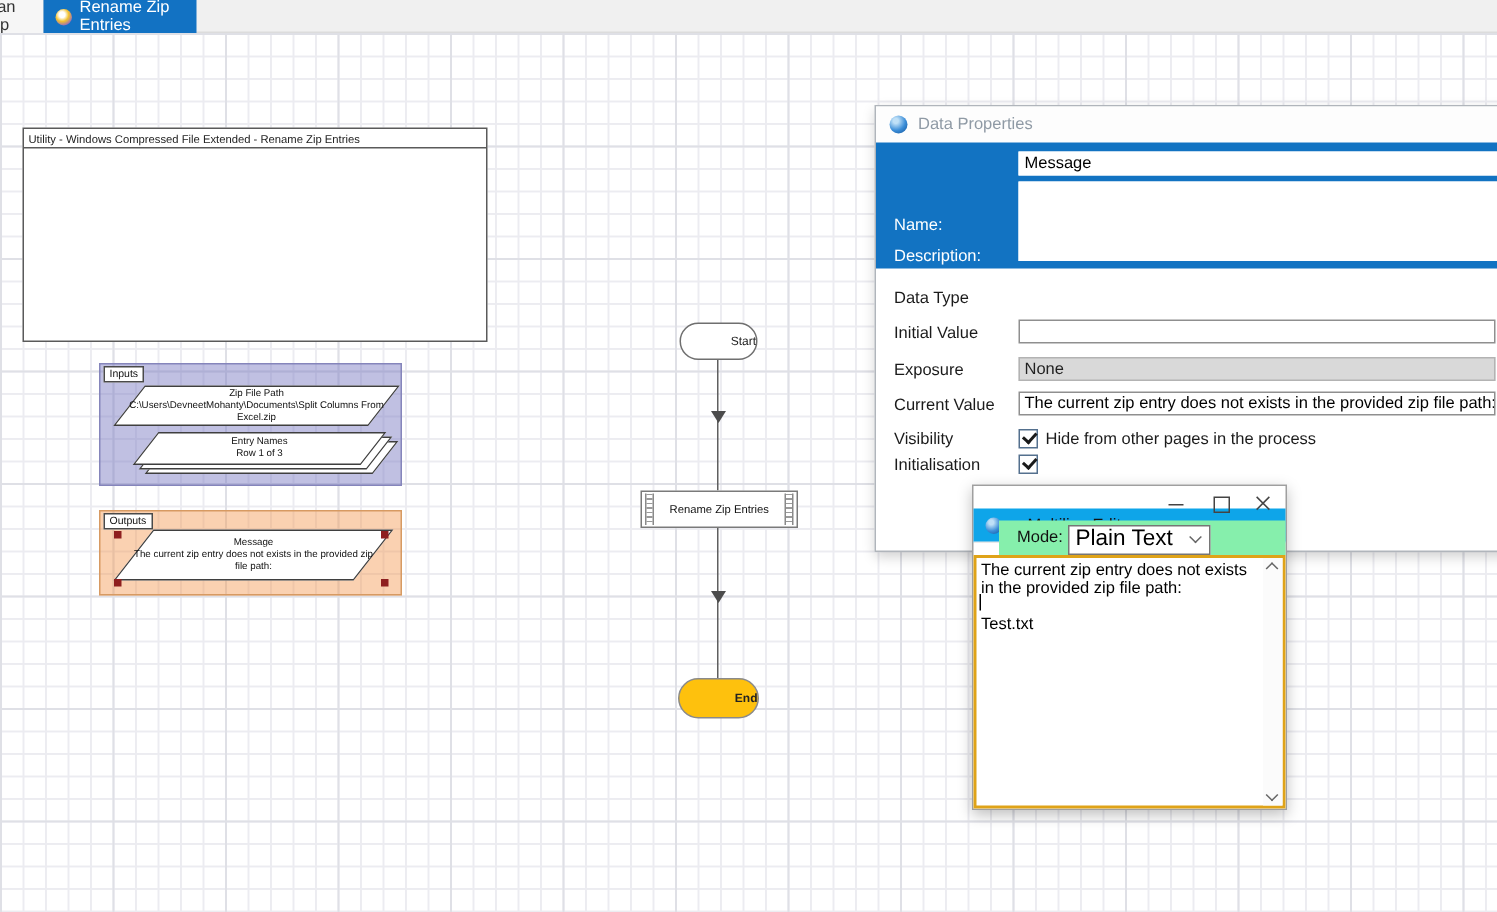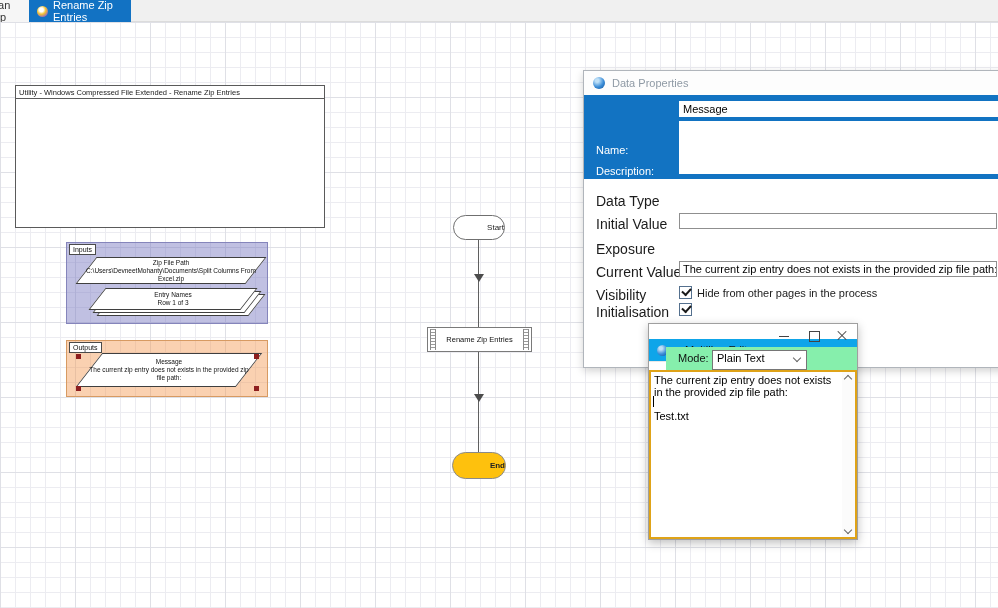--- a/index.html
+++ b/index.html
@@ -84,21 +84,21 @@
     display:flex; align-items:center; gap:7px; padding-left:9px; }
   .orb { width:12px; height:12px; border-radius:50%;
     background:radial-gradient(circle at 35% 30%, #bfe0f7 0 15%, #3c8ed8 55%, #0d4f97 100%); }
   .dp-title { font-size:11px; color:#8f9aa5; }
   .dp-blue { position:absolute; left:0; top:24px; right:0; height:84px; background:#1273c2; }
   .dp-blue .lbl { position:absolute; left:12px; font-size:11px; color:#fff;margin-top:40px; }
   .dp-input { position:absolute; left:95px; background:#fff; border:1px solid #fff;
     font-size:11px; color:#000; padding:1px 3px; }
   .dp-name { top:6px; width:330px; height:16px; line-height:13px; }
   .dp-desc { top:26px; width:330px; height:53px; }
-  .dp-row-lbl { position:absolute; left:12px; font-size:14px; color:#1b1b1b; }
+  .dp-row-lbl { position:absolute; left:12px; font-size:11px; color:#1b1b1b; }
   .dp-field { position:absolute; left:95px; width:318px; height:16px; font-size:11px;
     line-height:13px; padding:1px 3px; white-space:nowrap; overflow:hidden; }
   .dp-field.gray { background:#d9d9d9; border:1px solid #b3b3b3; color:#222; }
   .dp-field.white { background:#fff; border:1px solid #8f8f8f; color:#000; }
   .chk { position:absolute; left:95px; width:13px; height:13px; background:#fff;
     border:1px solid #54708e; }
   .chk::after { content:""; position:absolute; left:2px; top:1px; width:7px; height:4px;
     border-left:2px solid #1a1a1a; border-bottom:2px solid #1a1a1a; transform:rotate(-48deg); }
   .chk-lbl { position:absolute; left:113px; font-size:11px; color:#1b1b1b; }
 
@@ -114,21 +114,21 @@
   .wb-max { right:36px; } .wb-max::after { content:""; position:absolute; left:2px; top:2px;
     width:9px; height:9px; border:1px solid #444; }
   .wb-close { right:8px; }
   .wb-close::before, .wb-close::after { content:""; position:absolute; left:1px; top:6px;
     width:12px; height:1px; background:#444; }
   .wb-close::before { transform:rotate(45deg); } .wb-close::after { transform:rotate(-45deg); }
 
   .ml-mode { position:absolute; left:17px; top:23px; right:0; height:23px; background:#86efac; }
   .ml-mode-lbl { position:absolute; left:12px; top:5px; font-size:11px; color:#111; }
   .ml-select { position:absolute; left:46px; top:3px; width:95px; height:20px; background:#fff;
-    border:1px solid #767676; font-size:11px; line-height:15px; padding-left:4px; color:#000; }
+    border:1px solid #767676; font-size:15px; line-height:15px; padding-left:4px; color:#000; }
   .chev { position:absolute; width:6px; height:6px; border-right:1.5px solid #666;
     border-bottom:1.5px solid #666; }
   .chev.down { transform:rotate(45deg); }
   .chev.up { transform:rotate(-135deg); }
   .ml-select .chev { right:6px; top:4px; }
 
   .ml-text { position:absolute; left:0; top:46px; right:0; bottom:0; background:#fff;
     border:2px solid #dfa318; font-size:11px; line-height:12px; color:#000;
     padding:2px 16px 2px 3px; white-space:pre-wrap; overflow:hidden; }
   .ml-caret { position:absolute; left:4px; top:72px; width:1px; height:11px; background:#000; }
@@ -219,20 +219,21 @@
         <span class="lbl" style="top:30px;">Description:</span>
         <div class="dp-input dp-desc"></div>
       </div>
 
       <span class="dp-row-lbl" style="top:122px;">Data Type</span>
 
       <span class="dp-row-lbl" style="top:145px;">Initial Value</span>
       <div class="dp-field white" style="top:142px;"></div>
 
       <span class="dp-row-lbl" style="top:170px;">Exposure</span>
+      <div class="dp-field gray" style="top:167px;">None</div>
 
       <span class="dp-row-lbl" style="top:193px;">Current Value</span>
       <div class="dp-field white" style="top:190px;">The current zip entry does not exists in the provided zip file path:</div>
 
       <span class="dp-row-lbl" style="top:216px;">Visibility</span>
       <div class="chk" style="top:215px;"></div>
       <span class="chk-lbl" style="top:216px;">Hide from other pages in the process</span>
 
       <span class="dp-row-lbl" style="top:233px;">Initialisation</span>
       <div class="chk" style="top:232px;"></div>

